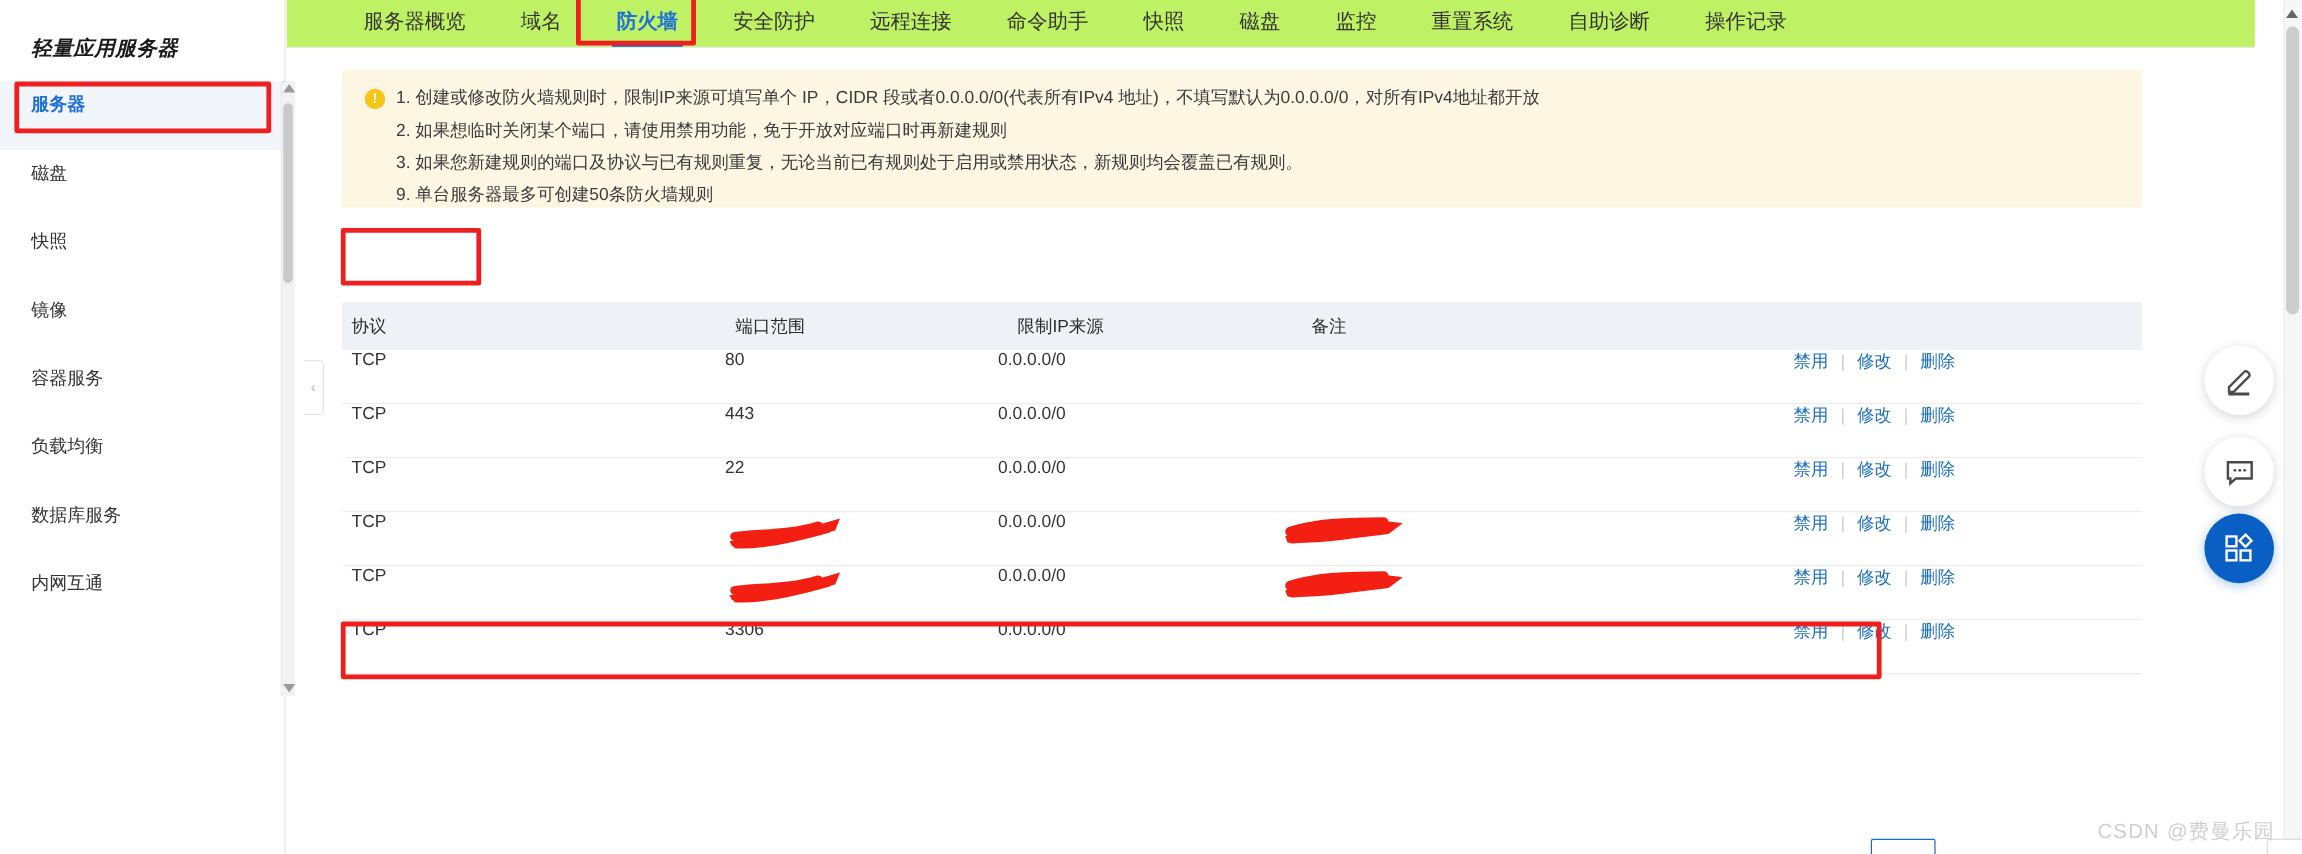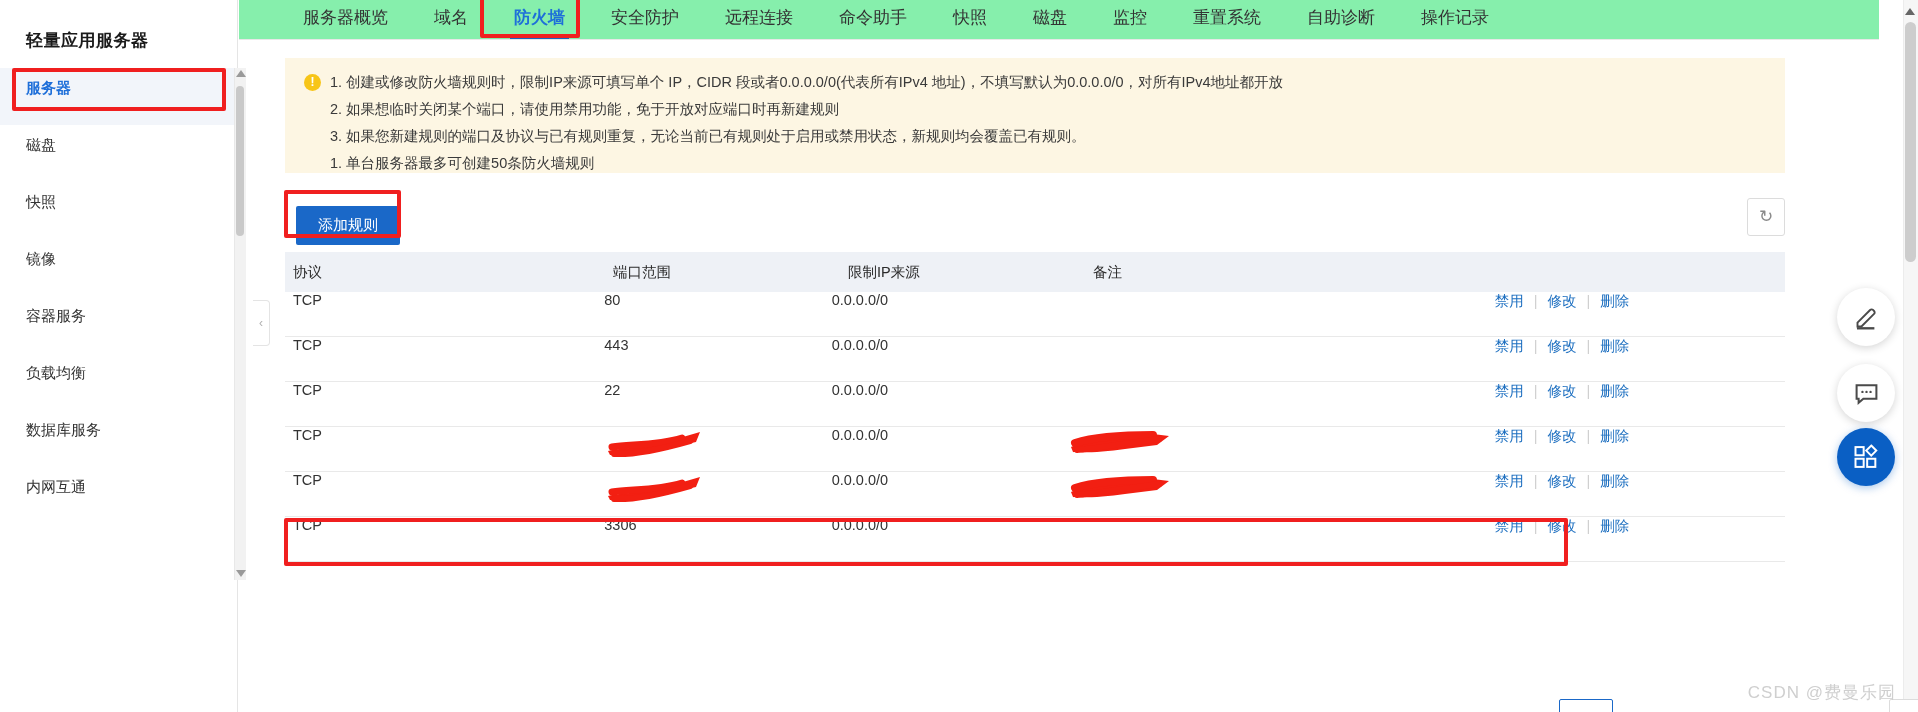--- a/index.html
+++ b/index.html
@@ -11,21 +11,21 @@
   }
   #root { position: relative; width: 1918px; height: 712px; background: #fff; }
 
   
   .sidebar {
     position: absolute; left: 0; top: 0; width: 238px; height: 712px;
     background: #ffffff; border-right: 1px solid #e5e5e5;
   }
   .sidebar-title {
     position: absolute; left: 26px; top: 29px;
-    font-size: 17px; font-weight: bold; color: #1a1a1a; letter-spacing: .5px;
+    font-size: 17px; font-weight: bold; color: #1a1a1a; letter-spacing: .5px; font-style: italic;
   }
   .sidebar-list { position: absolute; left: 0; top: 68px; width: 238px; }
   .sidebar-item {
     height: 57px; line-height: 39px; padding-left: 26px;
     font-size: 15px; color: #333; cursor: pointer;
   }
   .sidebar-item.active {
     background: #f2f5fa; color: #1e6fd9; font-weight: bold;
     border-right: 3px solid #1c65c9;
   }
@@ -44,21 +44,21 @@
   }
   .sidebar-arrow-down {
     position: absolute; left: 236px; top: 570px;
     width: 0; height: 0; border-left: 5px solid transparent;
     border-right: 5px solid transparent; border-top: 7px solid #9a9a9a;
   }
 
   
   .tabbar {
     position: absolute; left: 239px; top: 0; width: 1640px; height: 40px;
-    background: #86efac; border-bottom: 1px solid #e8e8e8;
+    background: #bef264; border-bottom: 1px solid #e8e8e8;
   }
   .tabs-inner {
     position: absolute; left: 60px; top: 0; height: 40px;
     display: flex; align-items: flex-start; gap: 38px;
   }
   .tab {
     position: relative; font-size: 17px; color: #333; padding: 6px 4px 10px 4px;
     white-space: nowrap; cursor: pointer;
   }
   .tab.active { color: #1e6fd9; font-weight: bold; }
@@ -216,28 +216,24 @@
   <div class="annot-box" style="left:480px; top:-4px; width:100px; height:42px;"></div>
 
   <div class="content">
 
     <div class="notice">
       <div class="notice-icon">!</div>
       <div class="notice-lines">
           <div class="notice-line">1. 创建或修改防火墙规则时，限制IP来源可填写单个 IP，CIDR 段或者0.0.0.0/0(代表所有IPv4 地址)，不填写默认为0.0.0.0/0，对所有IPv4地址都开放</div>
           <div class="notice-line">2. 如果想临时关闭某个端口，请使用禁用功能，免于开放对应端口时再新建规则</div>
           <div class="notice-line">3. 如果您新建规则的端口及协议与已有规则重复，无论当前已有规则处于启用或禁用状态，新规则均会覆盖已有规则。</div>
-          <div class="notice-line">1. 单台服务器最多可创建50条防火墙规则</div>
+          <div class="notice-line">9. 单台服务器最多可创建50条防火墙规则</div>
         </div>
     </div>
 
-    <div class="toolbar">
-      <button class="add-rule-btn">添加规则</button>
-      <div class="refresh-btn">↻</div>
-    </div>
 
     <div class="table">
       <div class="thead">
         <div class="c-proto">协议</div>
         <div class="c-port">端口范围</div>
         <div class="c-ip">限制IP来源</div>
         <div class="c-note">备注</div>
       </div>
       <div id="tbody">
           <div class="trow first">

